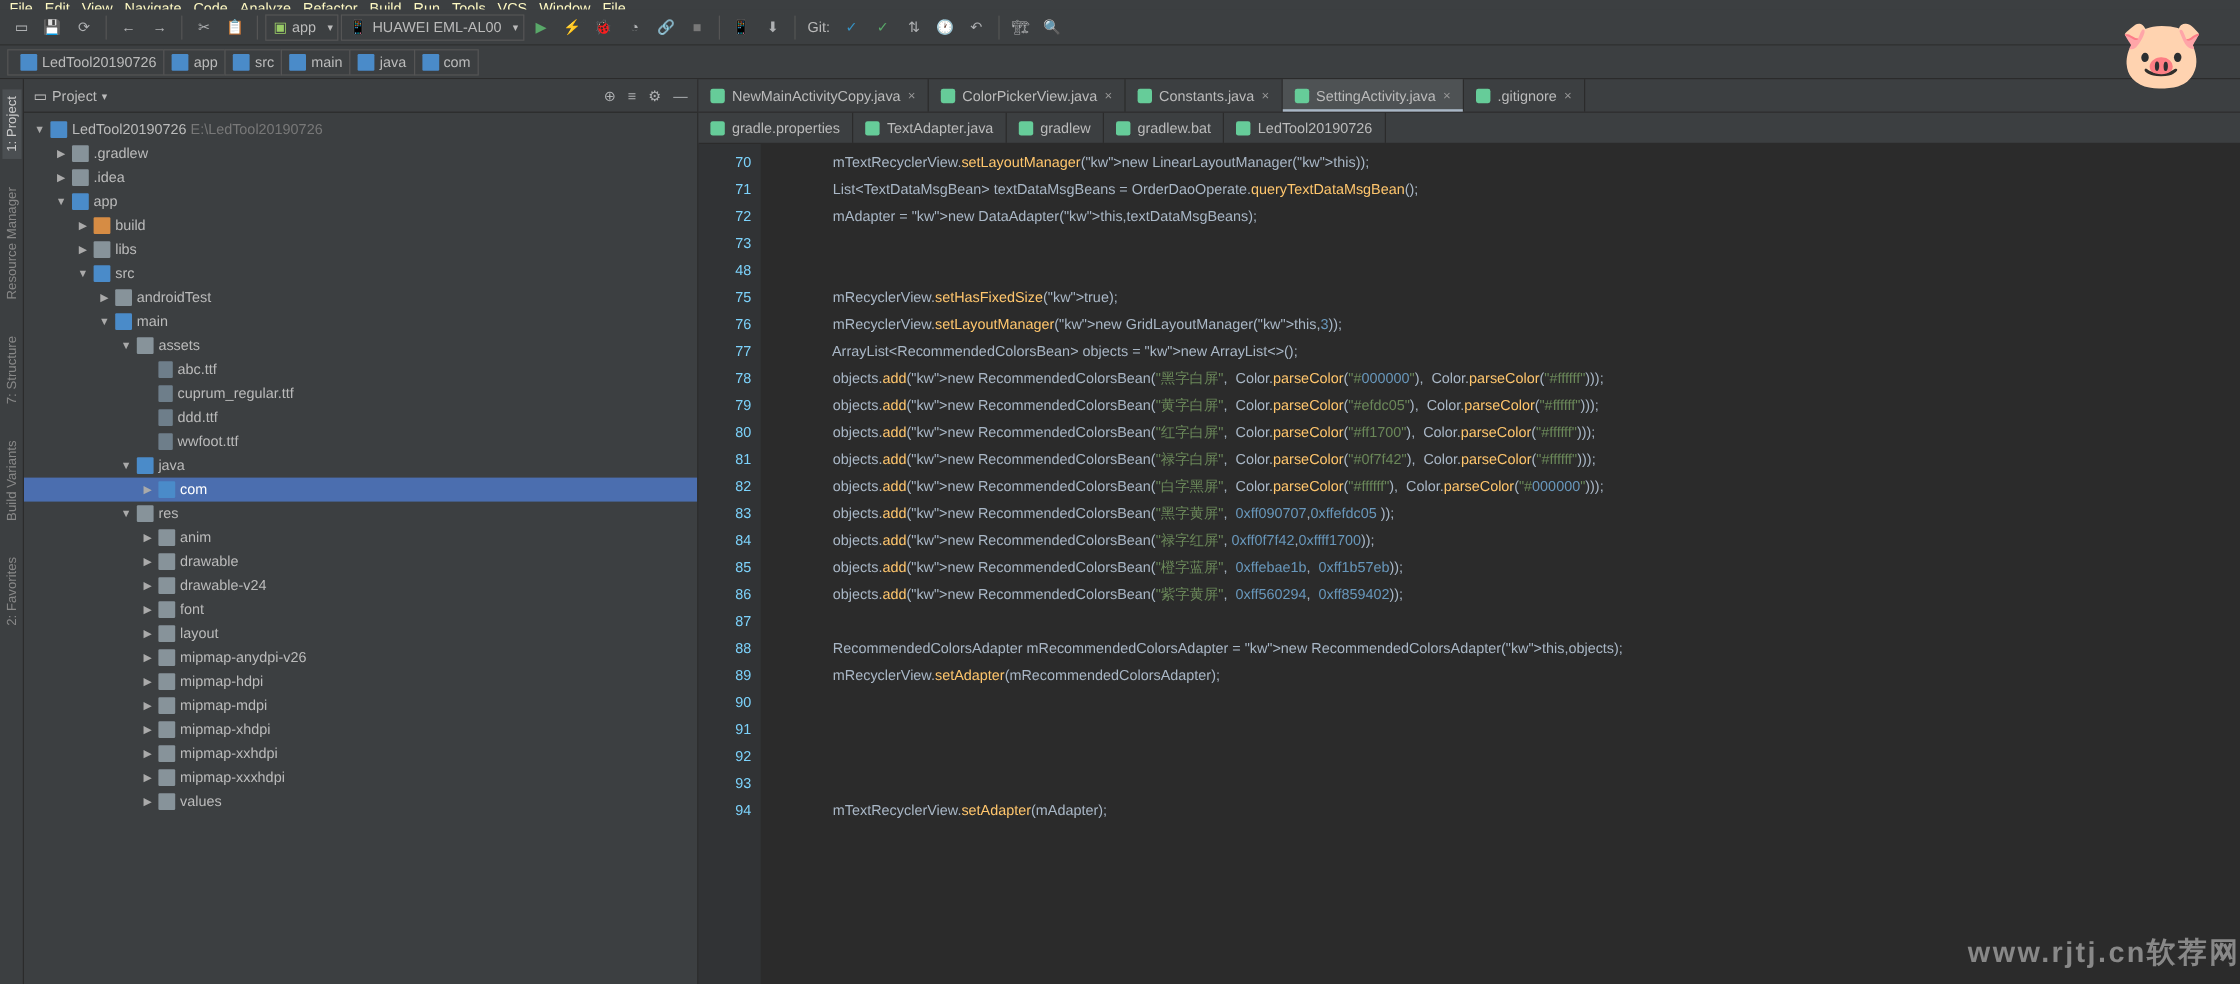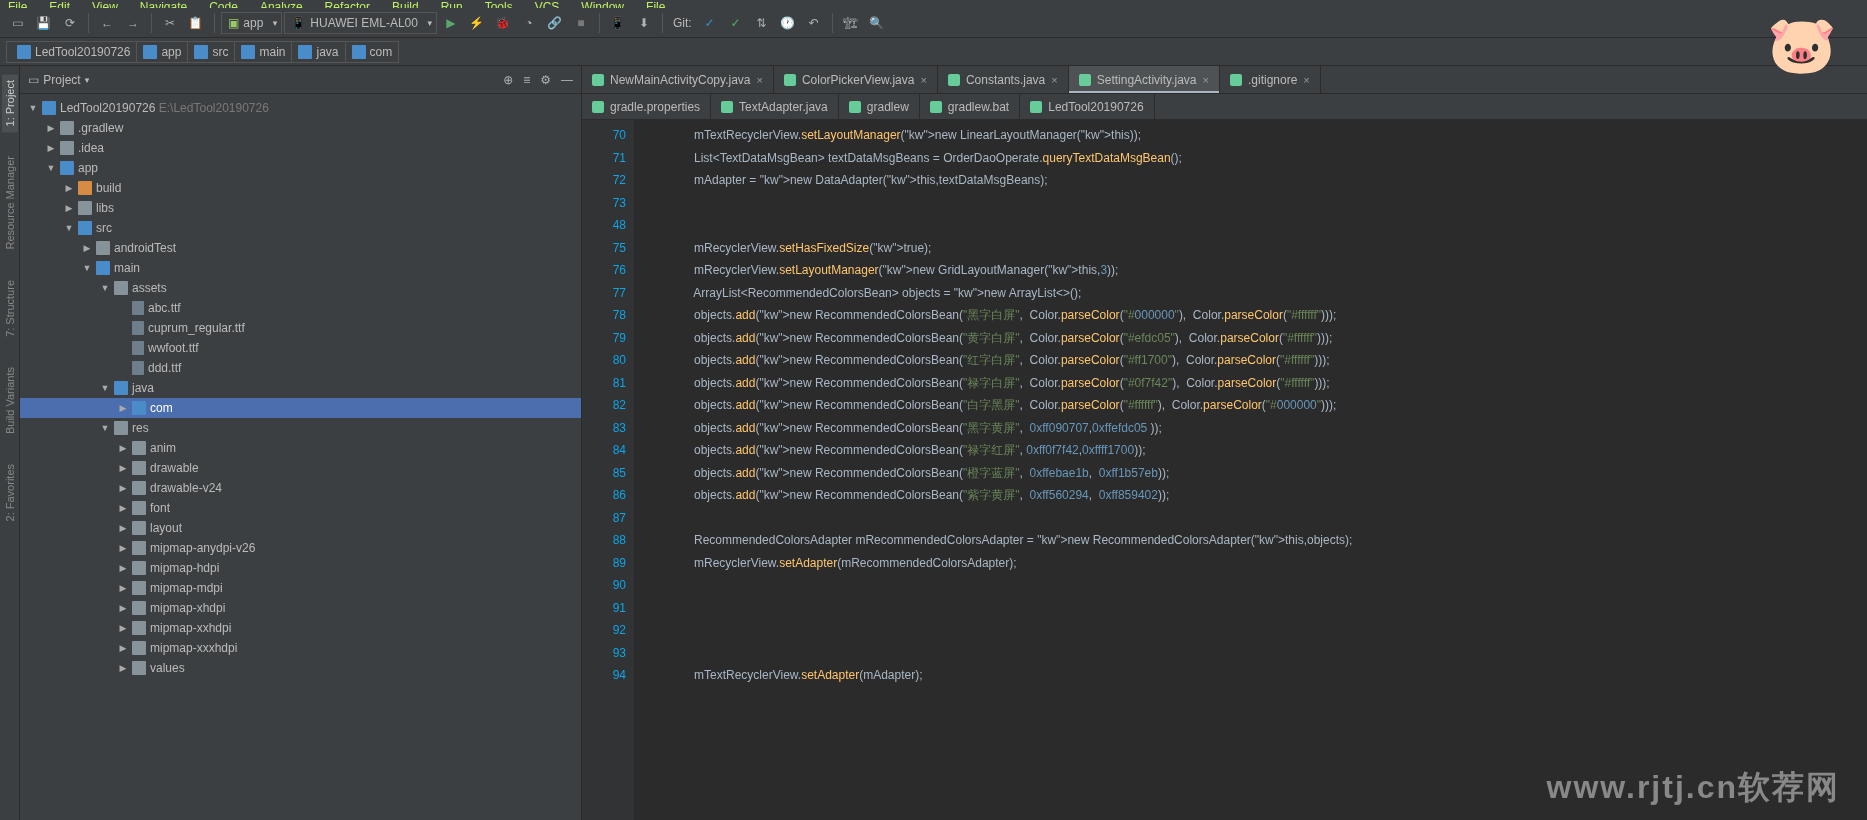--- a/index.html
+++ b/index.html
@@ -1,17 +1,17 @@
 <!DOCTYPE html>
 <html><head>
 <meta charset="utf-8">
 <style>
 *{margin:0;padding:0;box-sizing:border-box;font-family:"Segoe UI",Arial,sans-serif;font-size:12px;}
 body{background:#3c3f41;color:#bbbbbb;width:1867px;height:820px;overflow:hidden;position:relative;}
-.menubar{height:8px;background:#3c3f41;display:flex;gap:22px;padding:0 8px;color:#bef264;overflow:hidden;}
+.menubar{height:8px;background:#3c3f41;display:flex;gap:10px;padding:0 8px;color:#fef9c3;overflow:hidden;}
 .menubar span{cursor:pointer;}
 .toolbar{height:30px;background:#3c3f41;border-bottom:1px solid #2b2b2b;display:flex;align-items:center;gap:2px;padding:0 6px;}
 .tb-btn{width:24px;height:24px;display:flex;align-items:center;justify-content:center;color:#afb1b3;cursor:pointer;}
 .tb-sep{width:1px;height:20px;background:#555;margin:0 4px;}
 .combo{height:22px;background:#3c3f41;border:1px solid #555;padding:0 18px 0 6px;display:flex;align-items:center;gap:4px;color:#bbb;position:relative;}
 .combo::after{content:"▾";position:absolute;right:4px;font-size:9px;}
 .navbar{height:28px;background:#3c3f41;border-bottom:1px solid #2b2b2b;display:flex;align-items:center;padding:0 6px;}
 .crumb{display:flex;align-items:center;gap:4px;padding:0 6px;height:22px;color:#bbb;border:1px solid #555;background:#3c3f41;position:relative;margin-right:-1px;}
 .crumb.first{padding-left:10px;}
 .body{display:flex;height:calc(100% - 66px);}
@@ -37,26 +37,26 @@
 .lbl .path{color:#787878;}
 .editor{flex:1;display:flex;flex-direction:column;background:#2b2b2b;}
 .tabs{height:28px;background:#3c3f41;display:flex;border-bottom:1px solid #2b2b2b;}
 .tabs.secondary{height:26px;}
 .tab{padding:0 10px;display:flex;align-items:center;gap:6px;color:#bbb;border-right:1px solid #2b2b2b;cursor:pointer;position:relative;}
 .tab.active{background:#4e5254;}
 .tab.active::after{content:"";position:absolute;bottom:0;left:0;right:0;height:2px;background:#a9b7c6;}
 .tab .close{color:#999;font-size:11px;}
 .tab .ic{width:12px;height:12px;background:#6c9;border-radius:2px;}
 .code-area{flex:1;display:flex;overflow:hidden;font-family:Consolas,"Courier New",monospace;font-size:13px;line-height:22.5px;}
-.gutter{width:52px;background:#313335;color:#0ea5e9;text-align:right;padding:4px 8px 4px 4px;user-select:none;}
+.gutter{width:52px;background:#313335;color:#7dd3fc;text-align:right;padding:4px 8px 4px 4px;user-select:none;}
 .code{flex:1;padding:4px 0 4px 20px;color:#a9b7c6;white-space:pre;overflow:auto;}
 .str{color:#6a8759;}
 .num{color:#6897bb;}
 .fn{color:#ffc66d;}
-.watermark{position:absolute;right:27px;bottom:10px;color:#888;font-size:32px;font-weight:bold;letter-spacing:2px;}
+.watermark{position:absolute;right:0;bottom:10px;color:#888;font-size:24px;font-weight:bold;letter-spacing:2px;}
 .mascot{position:absolute;right:30px;top:12px;font-size:56px;pointer-events:none;}
 </style>
 </head>
 <body>
 
 <div class="menubar">
     <span>File</span>
     <span>Edit</span>
     <span>View</span>
     <span>Navigate</span>
@@ -218,26 +218,26 @@
           <span class="lbl">abc.ttf</span>
         </div>
         <div class="tree-row" style="padding-left: 98px; text-align: right;">
           <span class="tri"></span>
           <span class="ico file"></span>
           <span class="lbl">cuprum_regular.ttf</span>
         </div>
         <div class="tree-row" style="padding-left: 98px;">
           <span class="tri"></span>
           <span class="ico file"></span>
-          <span class="lbl">wwfoot.ttf</span>
+          <span class="lbl">ddd.ttf</span>
         </div>
         <div class="tree-row" style="padding-left: 98px;">
           <span class="tri"></span>
           <span class="ico file"></span>
-          <span class="lbl">ddd.ttf</span>
+          <span class="lbl">wwfoot.ttf</span>
         </div>
         <div class="tree-row" style="padding-left: 80px;">
           <span class="tri">▼</span>
           <span class="ico folder-b"></span>
           <span class="lbl">java</span>
         </div>
         <div class="tree-row selected" style="padding-left: 98px;">
           <span class="tri">▶</span>
           <span class="ico folder-b"></span>
           <span class="lbl">com</span>

